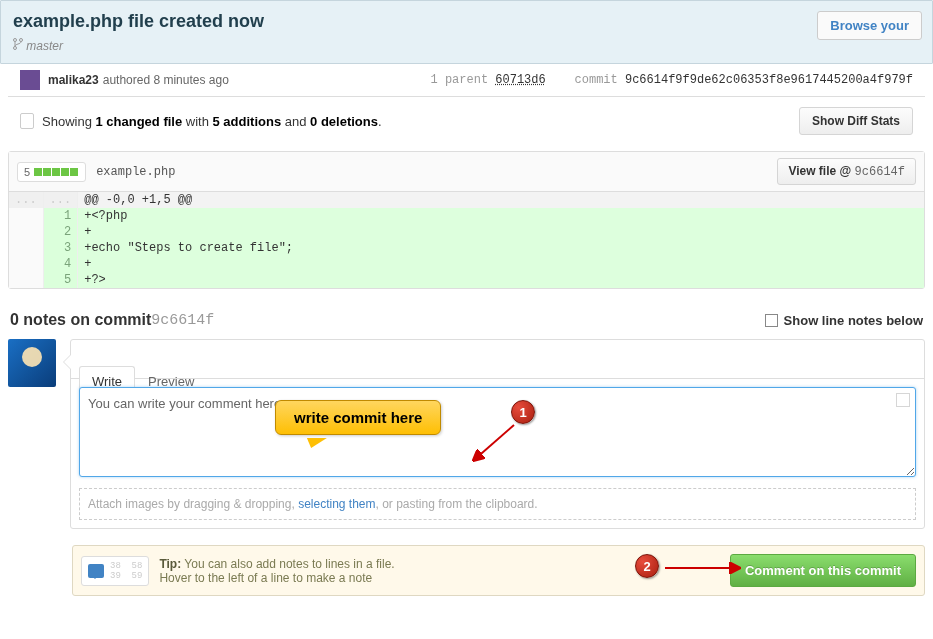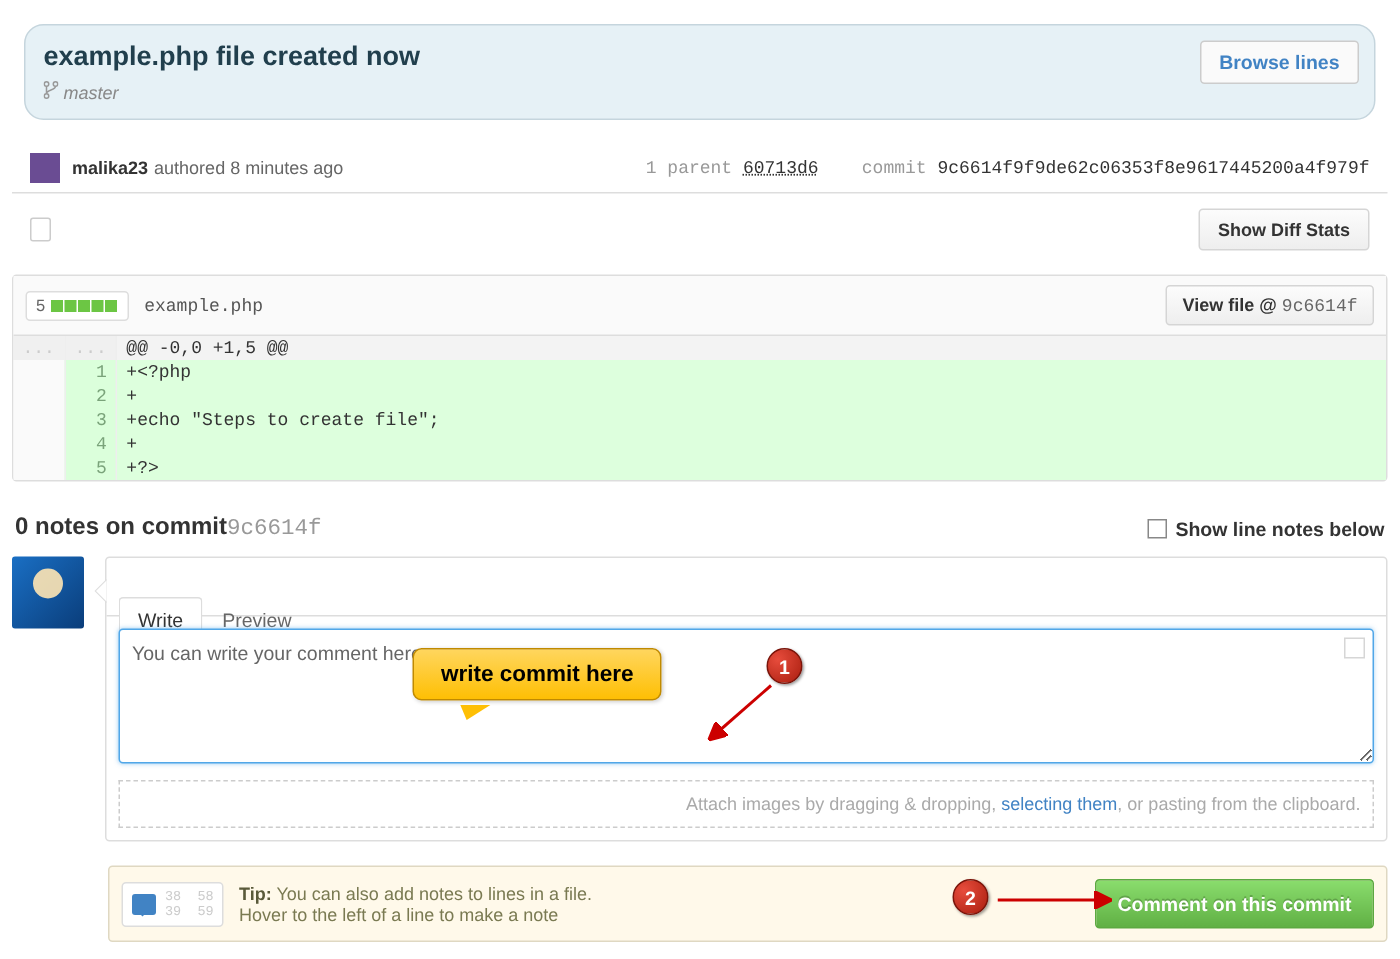--- a/index.html
+++ b/index.html
@@ -1,20 +1,20 @@
 <!DOCTYPE html>
 <html><head>
 <meta charset="utf-8">
 <style>
 * { box-sizing: border-box; margin: 0; padding: 0; }
 body { font-family: Helvetica, Arial, sans-serif; font-size: 13px; color: #333; background: #fff; width: 933px; }
 .mono { font-family: Consolas, "Liberation Mono", Courier, monospace; }
 
 
-.commit-header { background: #e6f1f6; border: 1px solid #c5d5dd; border-radius: 13px; padding: 10px 12px; margin: 16px; position: relative; }
+.commit-header { background: #e6f1f6; border: 1px solid #c5d5dd; border-radius: 1px; padding: 10px 12px; margin: 0; position: relative; }
 .commit-title { font-size: 18px; font-weight: bold; color: #213f4d; }
 .branch { margin-top: 6px; color: #888; font-size: 12px; font-style: italic; }
 .branch-icon { display:inline-block; width:10px; }
 .browse-btn { position:absolute; top:10px; right:10px; background:#fafafa; border:1px solid #ccc; border-radius:3px; padding:6px 12px; color:#4183c4; font-weight:bold; font-size:13px; cursor:pointer; }
 
 
 .meta-row { display:flex; align-items:center; padding: 6px 12px; border-bottom:1px solid #ddd; margin:0 8px; font-size:12px; color:#666; }
 .avatar-sm { width:20px; height:20px; background:#6a4c93; margin-right:8px; }
 .meta-author { color:#333; font-weight:bold; margin-right:4px;}
 .meta-right { margin-left:auto; font-size:12px; color:#999;}
@@ -58,21 +58,21 @@
 .comment-form::before{ content:""; position:absolute; left:-8px; top:14px; border:8px solid transparent; border-right-color:#ddd; border-left:0;}
 .comment-form::after{ content:""; position:absolute; left:-7px; top:15px; border:7px solid transparent; border-right-color:#fff; border-left:0;}
 .tabs { display:flex; align-items:center; padding:8px 8px 0; border-bottom:1px solid #ddd;}
 .tab { padding:7px 12px; border:1px solid transparent; border-bottom:none; color:#666; cursor:pointer; font-size:13px; background:transparent; position:relative; top:18px;}
 .tab.active { background:#fff; border-color:#ddd; border-radius:3px 3px 0 0; color:#333;}
 .gfm-hint { margin-left:auto; font-size:11px; color:#999;}
 .gfm-hint a{ color:#4183c4; text-decoration:none;}
 .ta-wrap { padding:8px; position:relative;}
 .comment-ta { width:100%; min-height:90px; border:1px solid #51a7e8; border-radius:3px; box-shadow:0 0 3px rgba(81,167,232,.5); padding:8px; font-family:inherit; font-size:13px; color:#666; resize:vertical;}
 .fullscreen-icon { position:absolute; top:14px; right:14px; width:14px; height:14px; border:1px solid #bbb; opacity:.6;}
-.attach-bar { margin:0 8px 8px; padding:8px; border:1px dashed #ccc; border-top:1px dashed #ccc; color:#aaa; font-size:12px;text-align:right;}
+.attach-bar { margin:0 8px 8px; padding:8px; border:1px dashed #ccc; border-top:1px dashed #ccc; color:#aaa; font-size:12px;}
 .attach-bar a{ color:#4183c4; text-decoration:none;}
 
 
 .callout { position:absolute; top:60px; left:204px; background:linear-gradient(#ffd65e,#febf04); border:1px solid #c08a00; border-radius:6px; padding:8px 18px; font-weight:bold; color:#000; font-size:15px; box-shadow:1px 1px 3px rgba(0,0,0,.2);}
 .callout::after{ content:""; position:absolute; bottom:-14px; left:28px; border:10px solid transparent; border-top-color:#febf04; border-bottom:0; transform:skewX(-30deg);}
 
 
 .anno-layer{ position:absolute; inset:0; pointer-events:none;}
 .badge-num{ position:absolute; width:24px; height:24px; border-radius:50%; background:radial-gradient(circle at 30% 30%, #e74c3c,#a91e0f); color:#fff; font-weight:bold; font-size:13px; display:flex; align-items:center; justify-content:center; box-shadow:1px 1px 2px rgba(0,0,0,.4); border:1px solid #7a140a;}
 .arrow{ position:absolute; stroke:#c00; fill:#c00;}
@@ -98,39 +98,42 @@
     <span class="branch-icon">
       <svg width="10" height="12" viewBox="0 0 10 12">
           <circle cx="2" cy="2" r="1.5" fill="none" stroke="#999"></circle>
           <circle cx="8" cy="2" r="1.5" fill="none" stroke="#999"></circle>
           <circle cx="2" cy="10" r="1.5" fill="none" stroke="#999"></circle>
           <path d="M2 3.5v5M8 3.5c0 3-6 2-6 5" fill="none" stroke="#999"></path>
         </svg>
     </span>
     <span>master</span>
   </div>
-  <button class="browse-btn">Browse lines</button>
+  <button class="browse-btn">Browse your</button>
 </div>
 
 <div class="meta-row">
   <div class="avatar-sm"></div>
   <span class="meta-author">malika23</span>
   <span>authored</span>&nbsp;
   <span>8 minutes ago</span>
   <span class="meta-right mono">
     <span>1 parent</span>
     <span class="sha" style="text-decoration:underline dotted;margin-top:44px;">60713d6</span>
     &nbsp;&nbsp;
     <span>commit</span>
     <span class="sha">9c6614f9f9de62c06353f8e9617445200a4f979f</span>
   </span>
 </div>
 
 <div class="stats-bar">
   <div class="file-icon"></div>
+  <span class="stats-text">
+    <span>Showing </span><b>1 changed file</b><span> with </span><b>5 additions</b><span> and </span><b>0 deletions</b><span>.</span>
+  </span>
   <button class="show-diff-btn">Show Diff Stats</button>
 </div>
 
 <div class="file-block">
   <div class="file-head">
     <span class="diffstat">
       <span>5</span>
       <span class="blocks">
           <span class="blk"></span>
           <span class="blk"></span>

